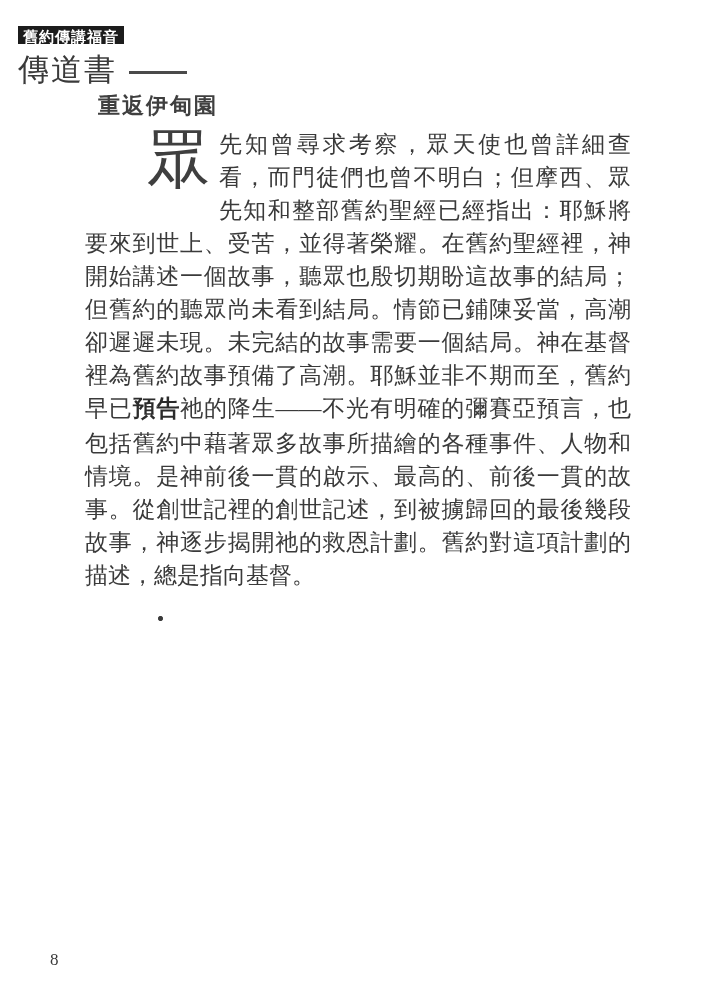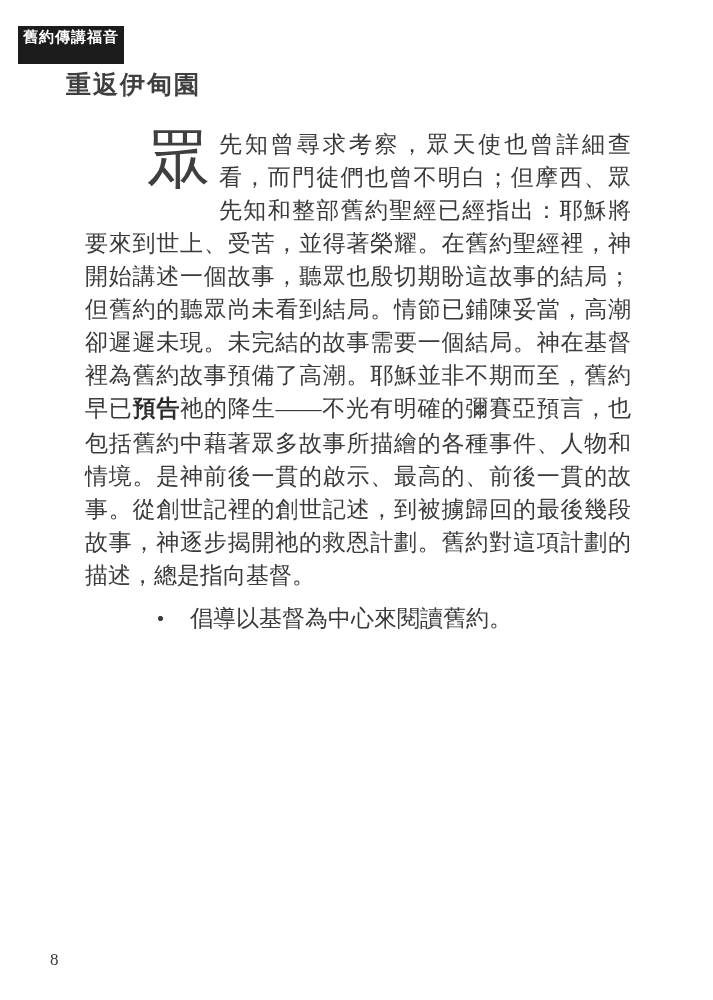--- a/index.html
+++ b/index.html
@@ -24,21 +24,21 @@
     top: 26px;
   }
   .series-badge {
     display: inline-block;
     background: #1c1c1c;
     color: #ffffff;
     font-family: "Liberation Sans", "DejaVu Sans", sans-serif;
     font-weight: bold;
     font-size: 15px;
     line-height: 15px;
-    padding: 3px 5px 20px 5px;
+    padding: 3px 5px 0 5px;
     letter-spacing: 1px;
   }
   .title-row {
     margin-top: 7px;
     display: flex;
     align-items: center;
   }
   .book-title {
     font-size: 31px;
     line-height: 34px;
@@ -49,24 +49,24 @@
   .title-dash {
     display: inline-block;
     width: 58px;
     height: 3px;
     background: #4a4a4a;
     margin-left: 12px;
     margin-top: 4px;
   }
   .subtitle {
     margin-top: 4px;
-    margin-left: 48px;
+    margin-left: 80px;
     font-family: "Liberation Sans", "DejaVu Sans", sans-serif;
     font-weight: bold;
-    font-size: 25px;
+    font-size: 22px;
     color: #3f3f3f;
     letter-spacing: 2px;
   }
 
   
   .text-column {
     position: absolute;
     left: 85px;
     top: 128px;
     width: 546px;
@@ -132,38 +132,41 @@
     color: #3a3a3a;
   }
 </style>
 </head>
 <body>
 
 <div class="page">
 
   <div class="header">
     <span class="series-badge">舊約傳講福音</span>
+    <div class="title-row">
+      <span class="book-title">傳道書</span>
+      <span class="title-dash"></span>
+    </div>
     <div class="subtitle">重返伊甸園</div>
   </div>
 
   <div class="text-column">
 
     <p class="body-para">
       <span class="dropcap">眾</span><span>先知曾尋求考察，眾天使也曾詳細查看，而門徒們也曾不明白；但摩西、眾先知和整部舊約聖經已經指出：耶穌將要來到世上、受苦，並得著榮耀。在舊約聖經裡，神開始講述一個故事，聽眾也殷切期盼這故事的結局；但舊約的聽眾尚未看到結局。情節已鋪陳妥當，高潮卻遲遲未現。未完結的故事需要一個結局。神在基督裡為舊約故事預備了高潮。耶穌並非不期而至，舊約早已</span><span class="bold-inline">預告</span><span>祂的降生——不光有明確的彌賽亞預言，也包括舊約中藉著眾多故事所描繪的各種事件、人物和情境。是神前後一貫的啟示、最高的、前後一貫的故事。從創世記裡的創世記述，到被擄歸回的最後幾段故事，神逐步揭開祂的救恩計劃。舊約對這項計劃的描述，總是指向基督。</span>
     </p>
 
 
 
     <ul class="bullet-list">
       <li class="bullet-item">
         <span class="bullet-dot">•</span>
       </li>
       <li class="bullet-item">
         <span class="bullet-dot">•</span>
-        <span>倡導以基督為中心來閱讀舊約。</span>
       </li>
     </ul>
 
   </div>
 
   <div class="page-number">8</div>
 
 </div>
 
 </body></html>

